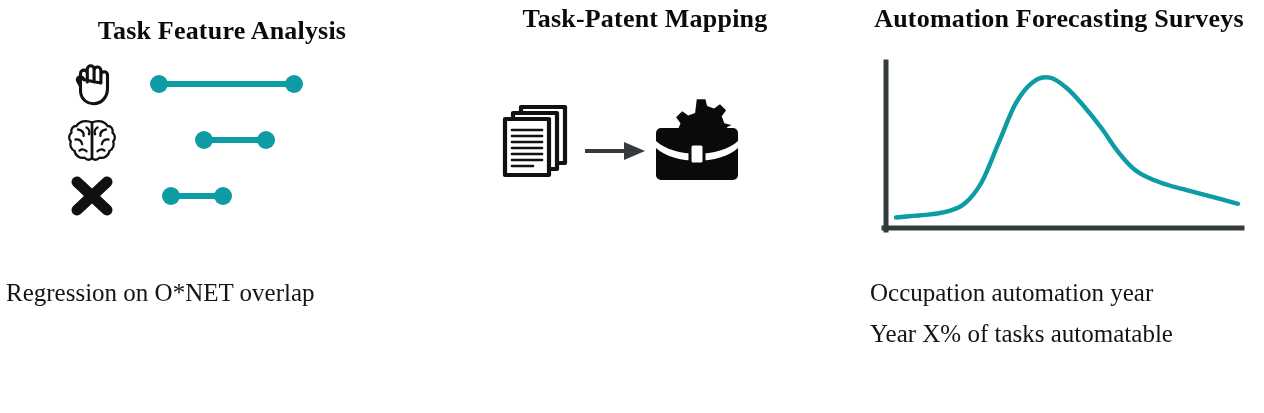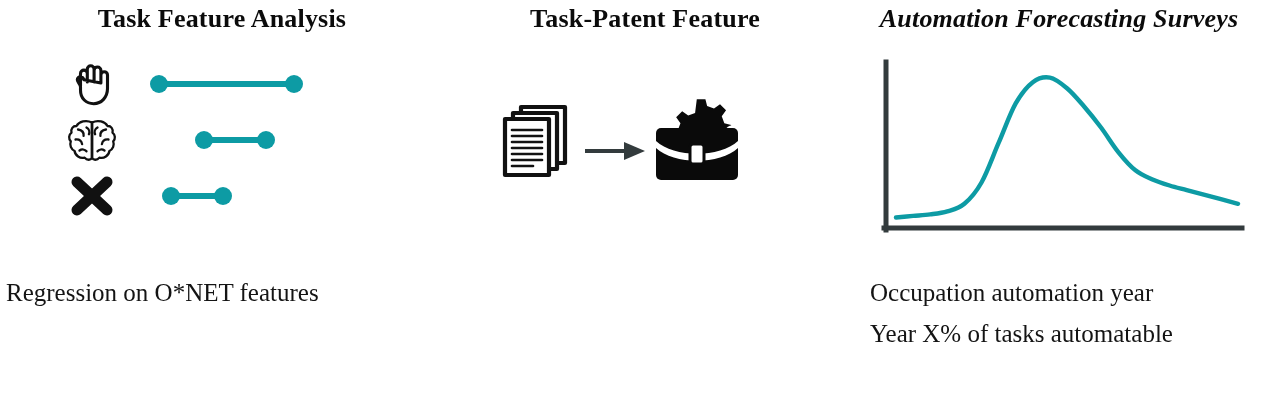--- a/index.html
+++ b/index.html
@@ -30,23 +30,23 @@
 
   .panel-title {
     text-align: center;
     font-weight: bold;
     font-size: 26px;
     line-height: 30px;
     letter-spacing: 0.2px;
     padding-top: 4px;
     color: #0b0b0b;
   }
-  #panel-1 .panel-title { padding-left: 12px; }
+  #panel-1 .panel-title { padding-left: 12px; margin-top: 12px; }
   #panel-2 .panel-title { padding-left: 6px; }
-  #panel-3 .panel-title { padding-left: 2px; font-style: italic; }
+  #panel-3 .panel-title { padding-left: 2px; }
 
   
   .feature-rows {
     position: absolute;
     left: 0;
     top: 56px;
     width: 432px;
     height: 168px;
   }
   .feature-row {
@@ -211,26 +211,26 @@
         </span>
         <span class="dumbbell" style="left:162px; width:70px;">
           <span class="bar" style="background: rgb(13, 155, 164);"></span>
           <span class="knob left" style="background: rgb(13, 155, 164);"></span>
           <span class="knob right" style="background: rgb(13, 155, 164);"></span>
         </span>
       </div>
     </div>
 
     <div class="captions">
-      <div class="caption-line">Regression on O*NET features</div>
+      <div class="caption-line">Regression on O*NET overlap</div>
     </div>
   </div>
 
   <div class="panel" id="panel-2">
-    <div class="panel-title">Task-Patent Feature</div>
+    <div class="panel-title">Task-Patent Mapping</div>
 
     <div class="mapping-graphic">
 
       <span class="doc-stack">
         <svg width="78" height="80" viewBox="0 0 78 80">
           <g fill="#ffffff" stroke="#111111" stroke-width="4.2" stroke-linejoin="round">
             <rect x="21" y="5" width="44" height="56"></rect>
             <rect x="13" y="11" width="44" height="56"></rect>
             <rect x="5" y="17" width="44" height="56"></rect>
           </g>

